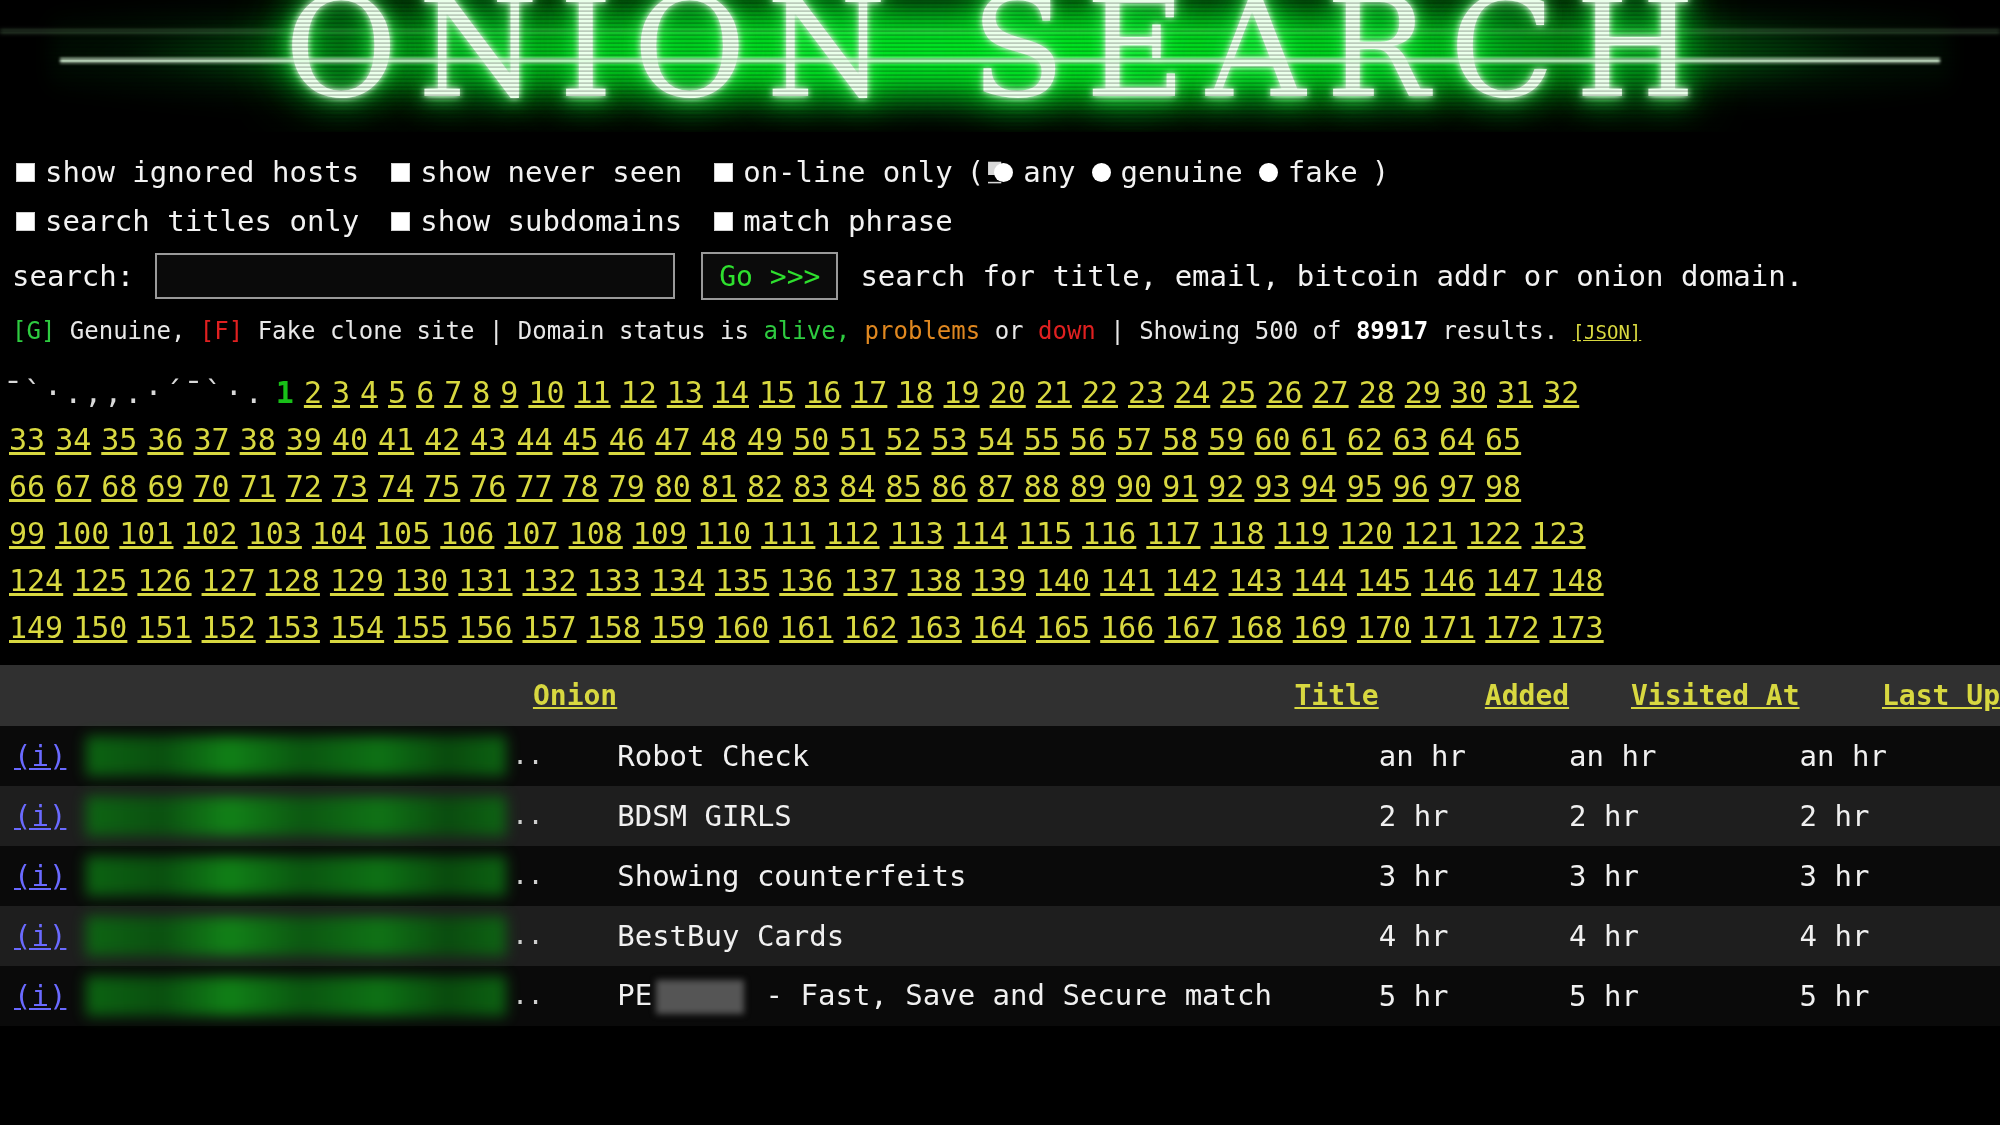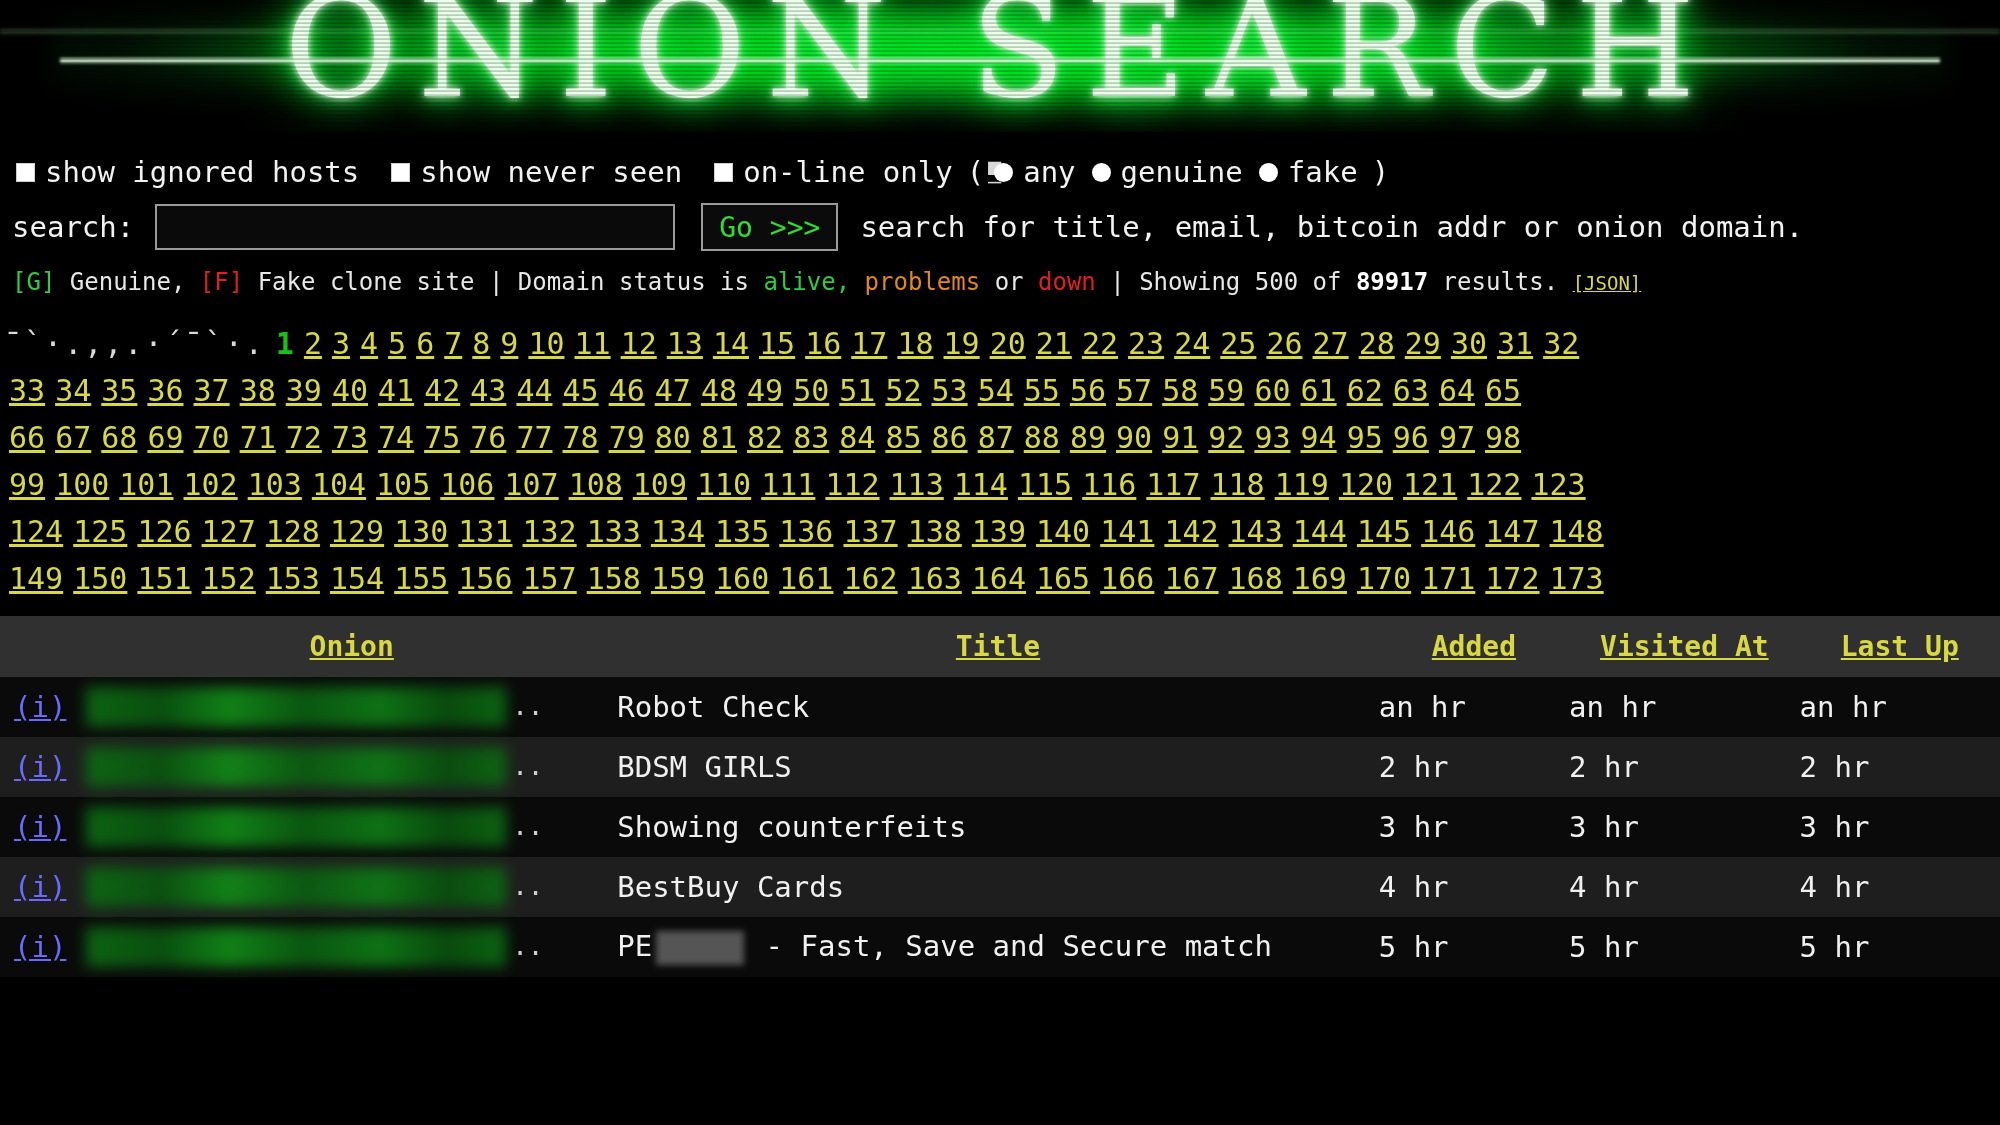--- a/index.html
+++ b/index.html
@@ -194,21 +194,21 @@
     color: #18c018;
     text-decoration: none;
     font-weight: bold;
   }
   .fish { color: #efefef; margin-left: 12px; letter-spacing: 1px; }
 
   
   .tbl { width: 2000px; border-collapse: collapse; margin-top: 14px; }
   .tbl thead th {
     background: #303030;
-    text-align: center;
+    text-align: right;
     padding: 14px 0 14px 0;
     font-size: 28px;
     font-weight: bold;
   }
   .th-in {
     color: #d8d840;
     text-decoration: underline;
     cursor: pointer;
   }
   .col-i   { width: 86px;  padding-left: 14px; }
@@ -276,20 +276,23 @@
 
 <div class="hdr-mark">■<br>—</div>
 
 <div class="controls">
 
 
   <div class="optrow">
     <span class="cbx"></span><span class="optlabel">show ignored hosts</span><span class="cbx"></span><span class="optlabel">show never seen</span><span class="cbx"></span><span class="optlabel-tight">on-line only</span><span class="paren">(</span><span class="rad"></span><span class="optlabel-tight">any</span><span class="rad"></span><span class="optlabel-tight">genuine</span><span class="rad"></span><span class="optlabel-tight">fake</span><span class="paren">)</span>
   </div>
 
+  <div class="optrow">
+    <span class="cbx"></span><span class="optlabel">search titles only</span><span class="cbx"></span><span class="optlabel">show subdomains</span><span class="cbx"></span><span class="optlabel">match phrase</span>
+  </div>
 
   <div class="searchrow">
     <span class="lbl">search:</span>
     <input class="search-input" type="text" value="" placeholder="" style="">
     <button class="go-btn">Go &gt;&gt;&gt;</button>
     <span class="search-hint">search for title, email, bitcoin addr or onion domain.</span>
   </div>
 
   <div class="legend">
     <span class="g-tag">[G]</span>

